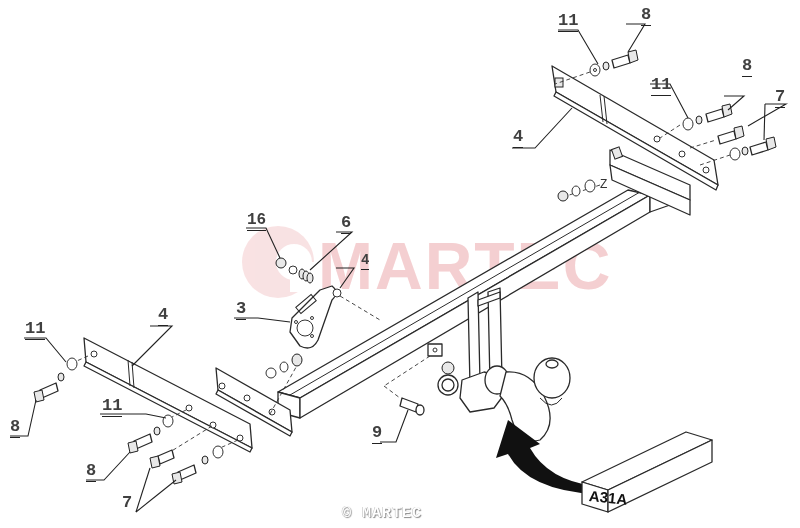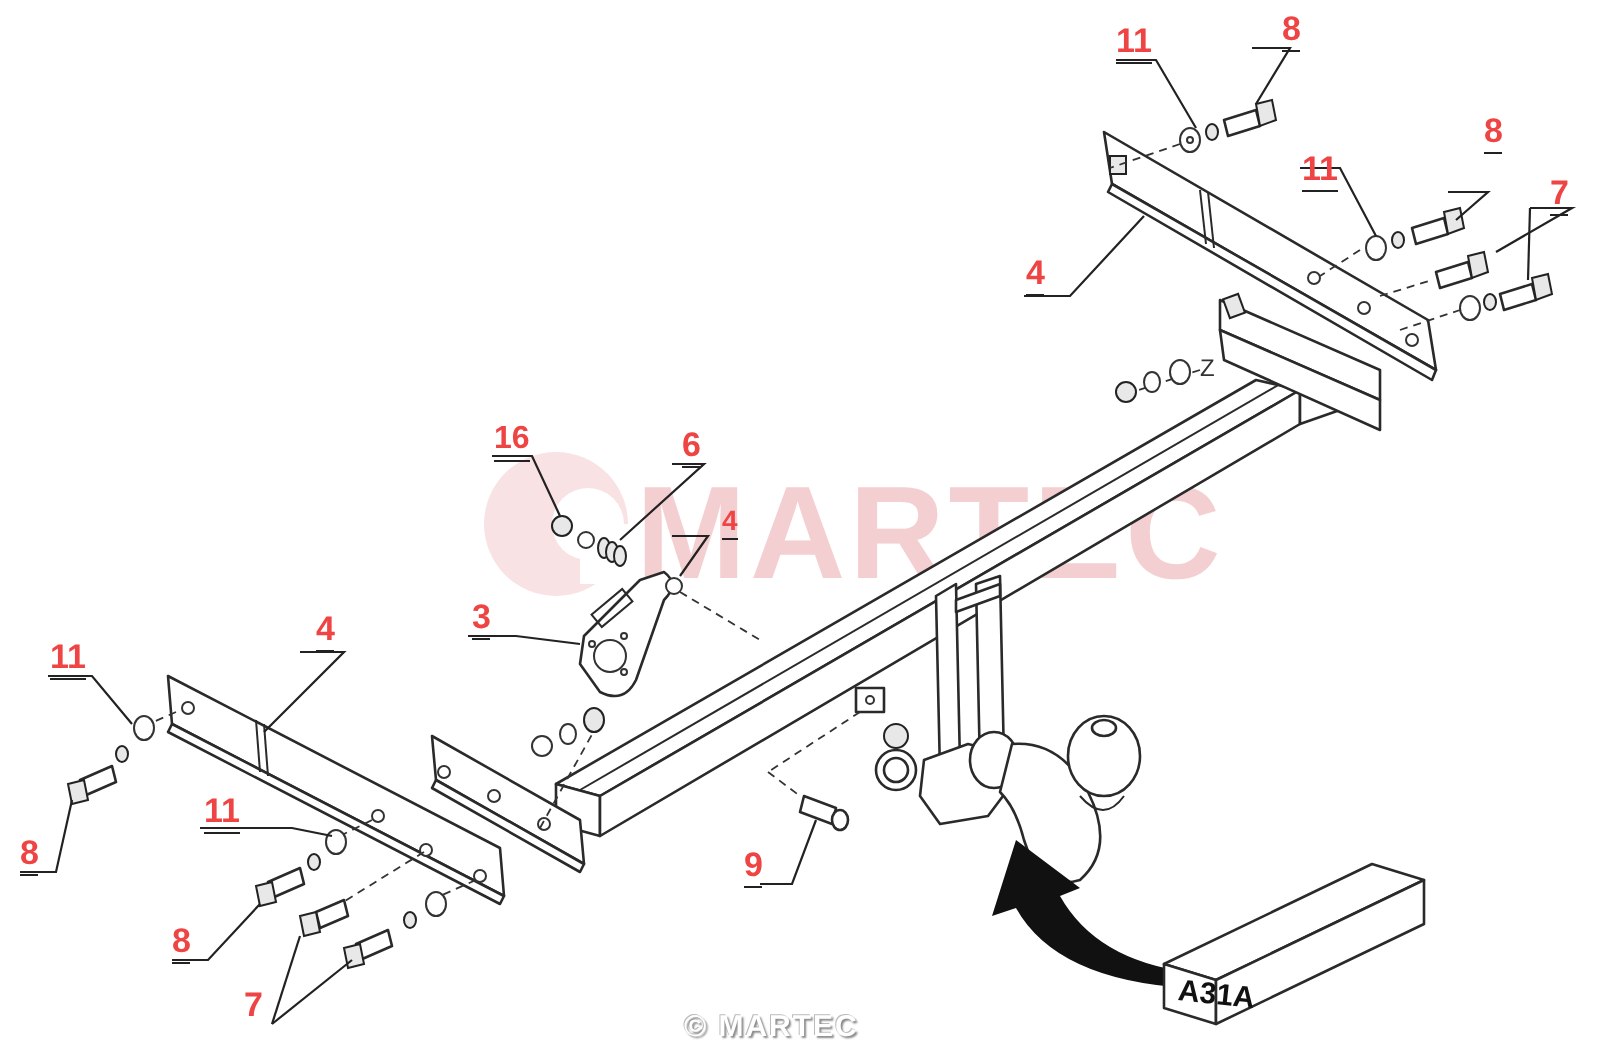--- a/index.html
+++ b/index.html
@@ -5,24 +5,24 @@
   html, body { margin: 0; padding: 0; background: #ffffff; }
   body { width: 800px; height: 528px; overflow: hidden; position: relative; font-family: "Liberation Sans", sans-serif; }
   #stage { position: absolute; left: 0; top: 0; width: 800px; height: 528px; }
   svg { position: absolute; left: 0; top: 0; }
   .part { fill: #ffffff; stroke: #2a2a2a; stroke-width: 1.3; stroke-linejoin: round; }
   .thin { fill: none; stroke: #2a2a2a; stroke-width: 1; }
   .dash { fill: none; stroke: #333; stroke-width: 0.9; stroke-dasharray: 4 3; }
   .leader { fill: none; stroke: #222; stroke-width: 1.1; }
   .hole { fill: #fff; stroke: #333; stroke-width: 1; }
   .nut { fill: #e8e8e8; stroke: #222; stroke-width: 1; }
-  .callout { position: absolute; font-family: Liberation Sans, sans-serif; font-weight: bold; font-size: 17px; color: #ef4444; line-height: 1; }
+  .callout { position: absolute; font-family: Liberation Mono, monospace; font-weight: bold; font-size: 17px; color: #404040; line-height: 1; }
   .callout .underline { display: block; height: 1.2px; background: #222; margin-top: 2px; }
   .watermark { position: absolute; font-family: "Liberation Sans", sans-serif; font-weight: bold; font-size: 66px; letter-spacing: 2px; color: #f3c7c9; opacity: 0.85; }
-  .copyright { position: absolute; font-family: Liberation Sans, sans-serif; font-weight: bold; font-size: 15px; color: #ffffff; letter-spacing: 1px; text-shadow: 1px 1px 1px #8a8a8a, -0.5px -0.5px 0 #bbbbbb; }
+  .copyright { position: absolute; font-family: Liberation Mono, monospace; font-weight: bold; font-size: 15px; color: #ffffff; letter-spacing: 1px; text-shadow: 1px 1px 1px #8a8a8a, -0.5px -0.5px 0 #bbbbbb; }
   .box-label { position: absolute; font-family: "Liberation Sans", sans-serif; font-weight: bold; font-size: 15px; color: #111; transform: rotate(6deg); }
 </style>
 </head>
 <body>
 
 <div id="stage">
 
   <div class="watermark" style="left:318px; top:228px;">MARTEC</div>
 
   <svg width="800" height="528" viewBox="0 0 800 528">

